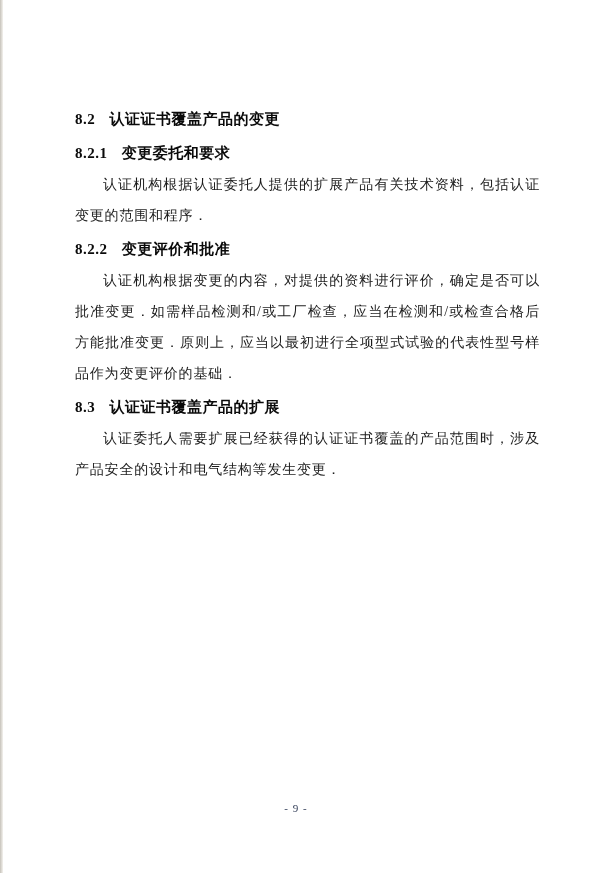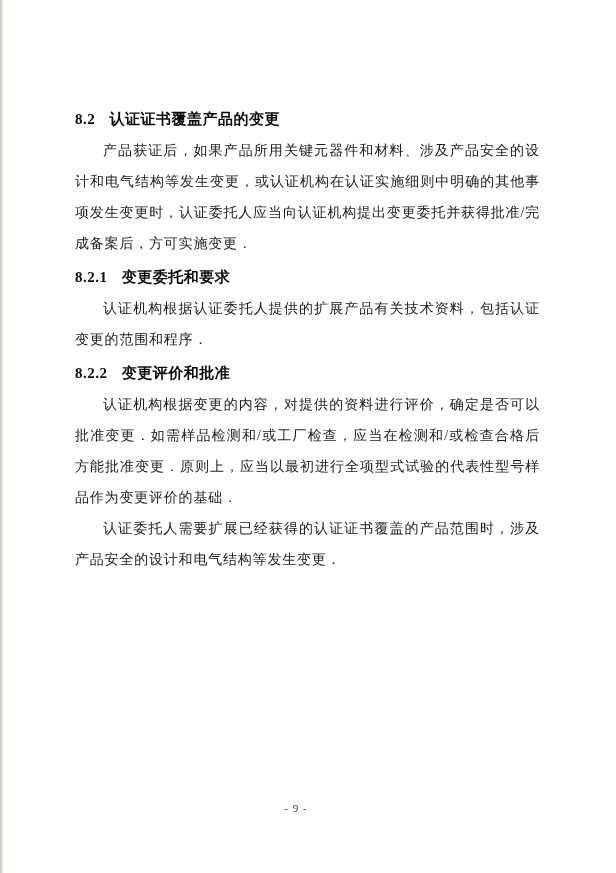--- a/index.html
+++ b/index.html
@@ -72,34 +72,37 @@
 
 <div class="page">
   <div class="page-edge"></div>
 
   <main class="content">
 
     <h2 class="sec-heading first">
       <span class="sec-num">8.2</span>
       <span class="sec-title">认证证书覆盖产品的变更</span>
     </h2>
-    <p class="body-para">产品获证后，如果产品所用关键元器件和材料、涉及产品安全的设计和电气结构等发生变更，或认证机构在认证实施细则中明确的其他事项发生变更时，认证委托人应当向认证机构提出变更委托并获得批准/完成备案后，方可实施变更．</p>
 
     <h3 class="sec-heading">
       <span class="sec-num">8.2.1</span>
       <span class="sec-title">变更委托和要求</span>
     </h3>
     <p class="body-para">认证机构根据认证委托人提供的扩展产品有关技术资料，包括认证变更的范围和程序．</p>
 
     <h3 class="sec-heading">
       <span class="sec-num">8.2.2</span>
       <span class="sec-title">变更评价和批准</span>
     </h3>
     <p class="body-para">认证机构根据变更的内容，对提供的资料进行评价，确定是否可以批准变更．如需样品检测和/或工厂检查，应当在检测和/或检查合格后方能批准变更．原则上，应当以最初进行全项型式试验的代表性型号样品作为变更评价的基础．</p>
 
+    <h2 class="sec-heading">
+      <span class="sec-num">8.3</span>
+      <span class="sec-title">认证证书覆盖产品的扩展</span>
+    </h2>
     <p class="body-para">认证委托人需要扩展已经获得的认证证书覆盖的产品范围时，涉及产品安全的设计和电气结构等发生变更．</p>
 
   </main>
 
   <footer class="page-footer">
     <span class="page-number">- 9 -</span>
   </footer>
 </div>
 
 </body></html>

